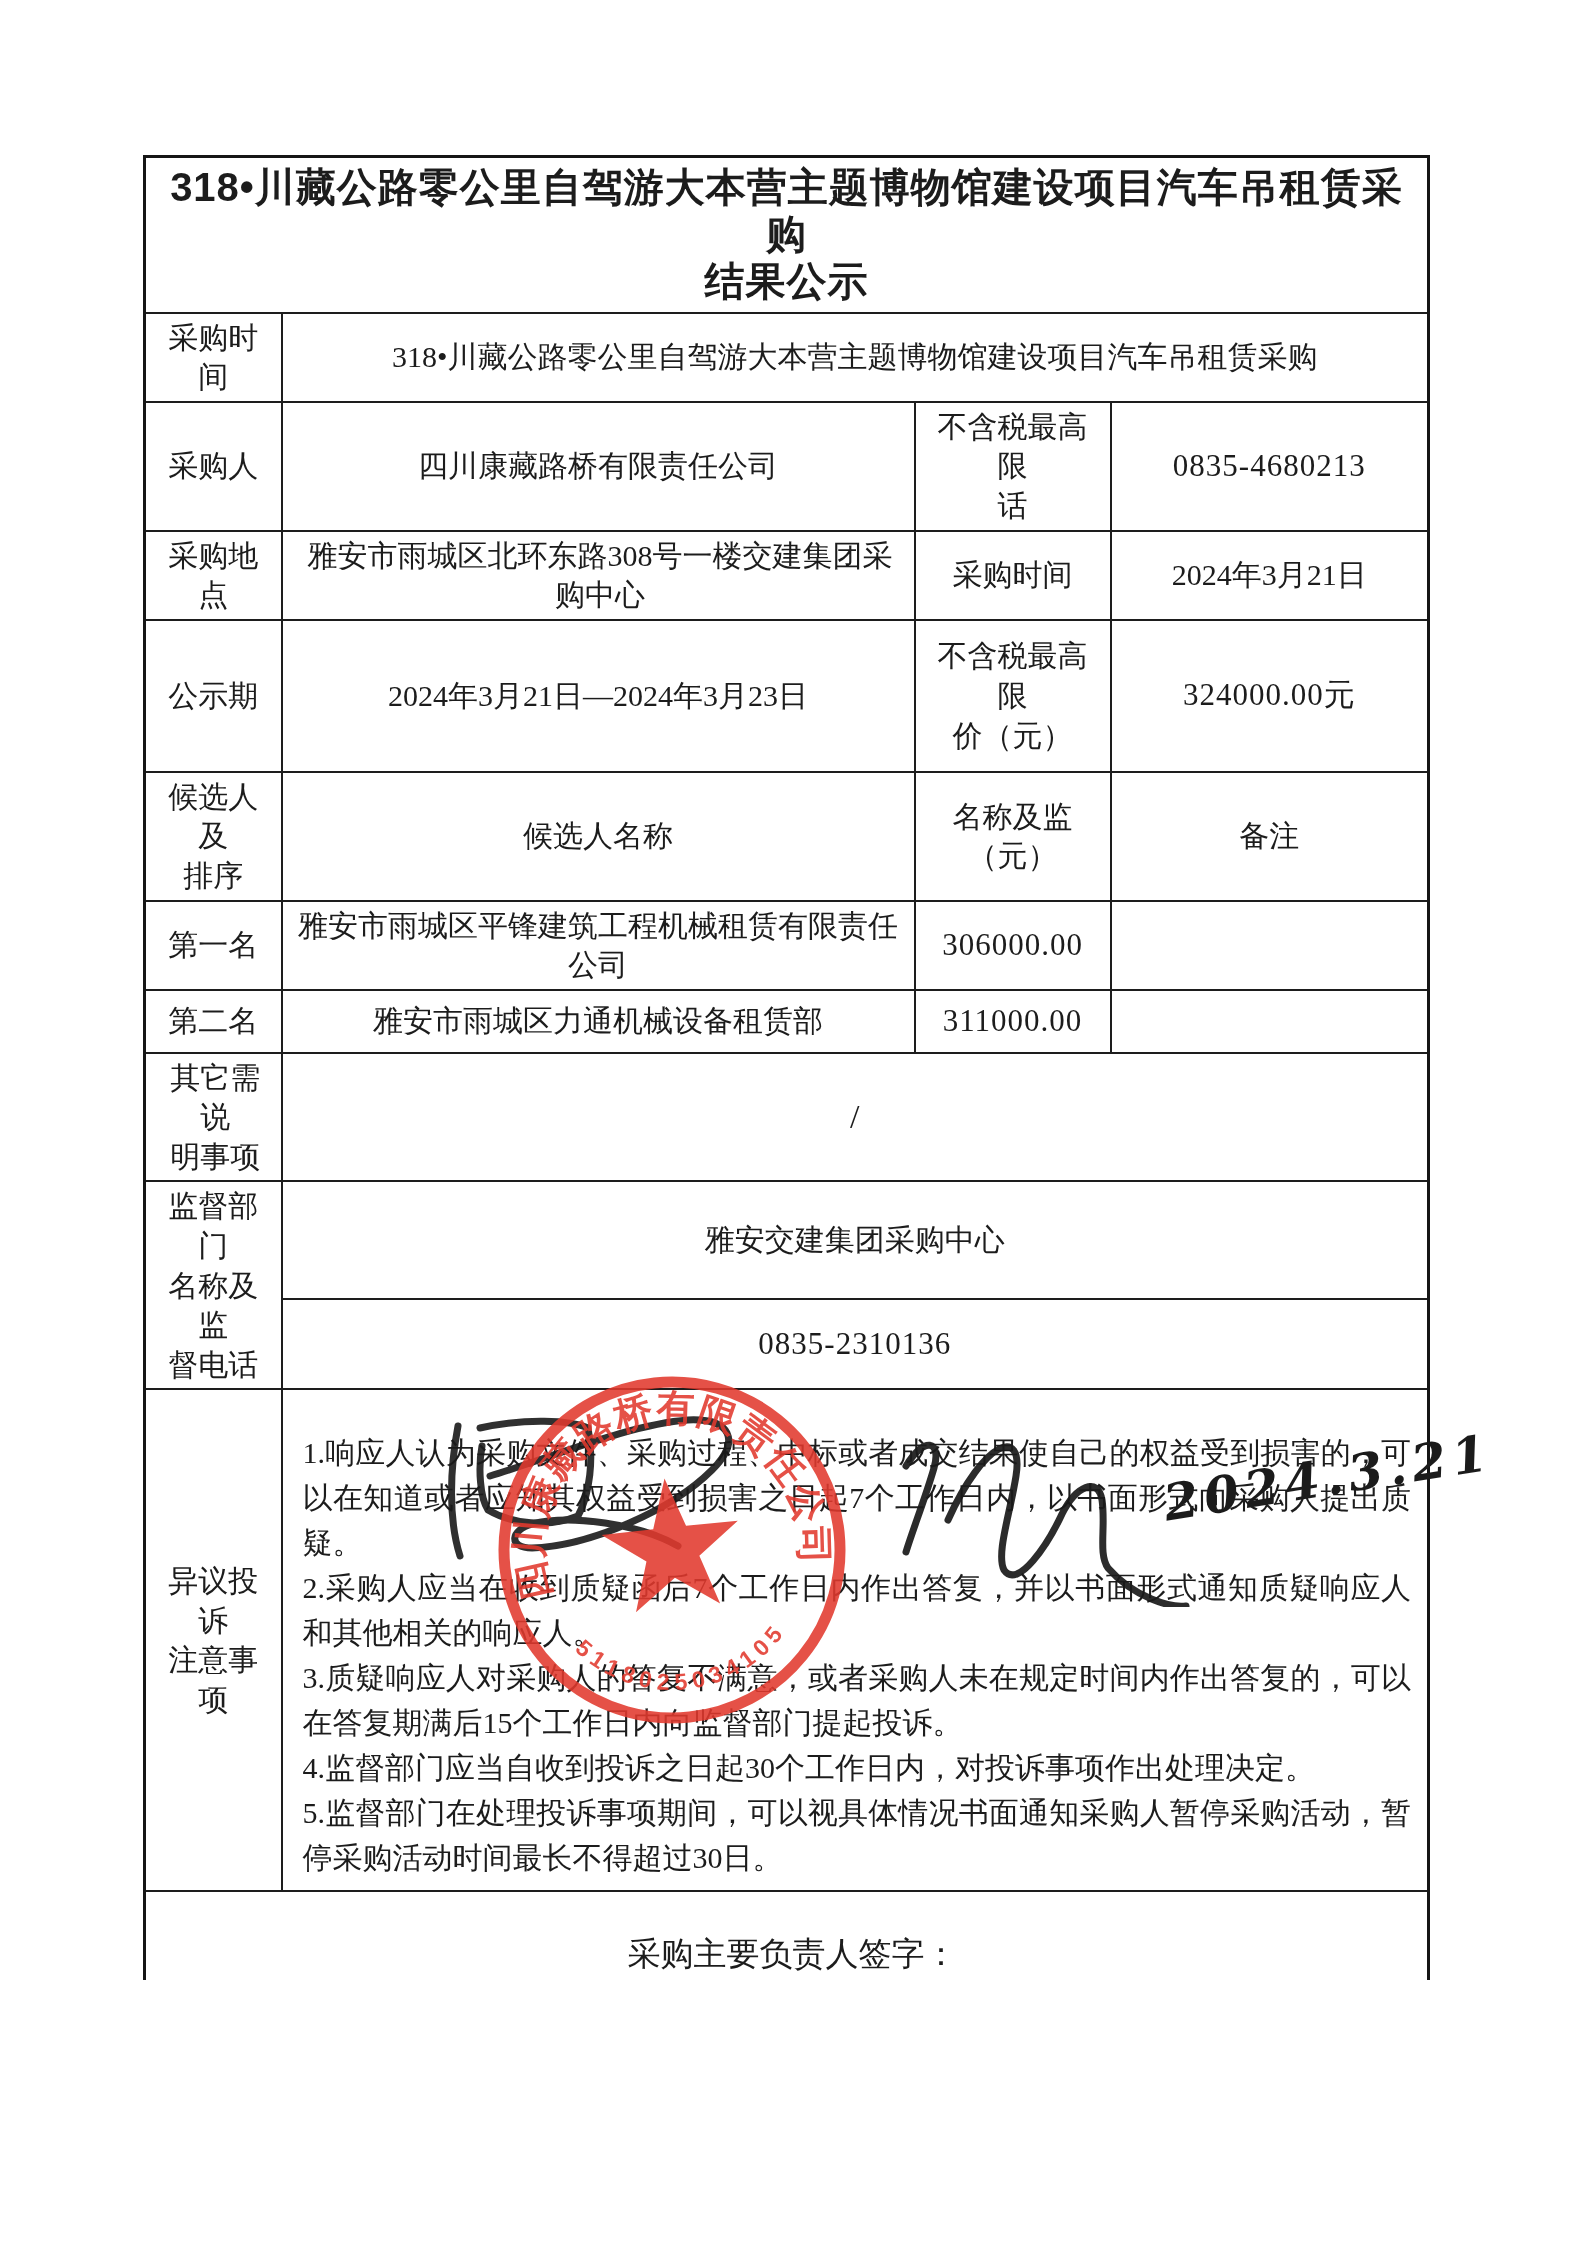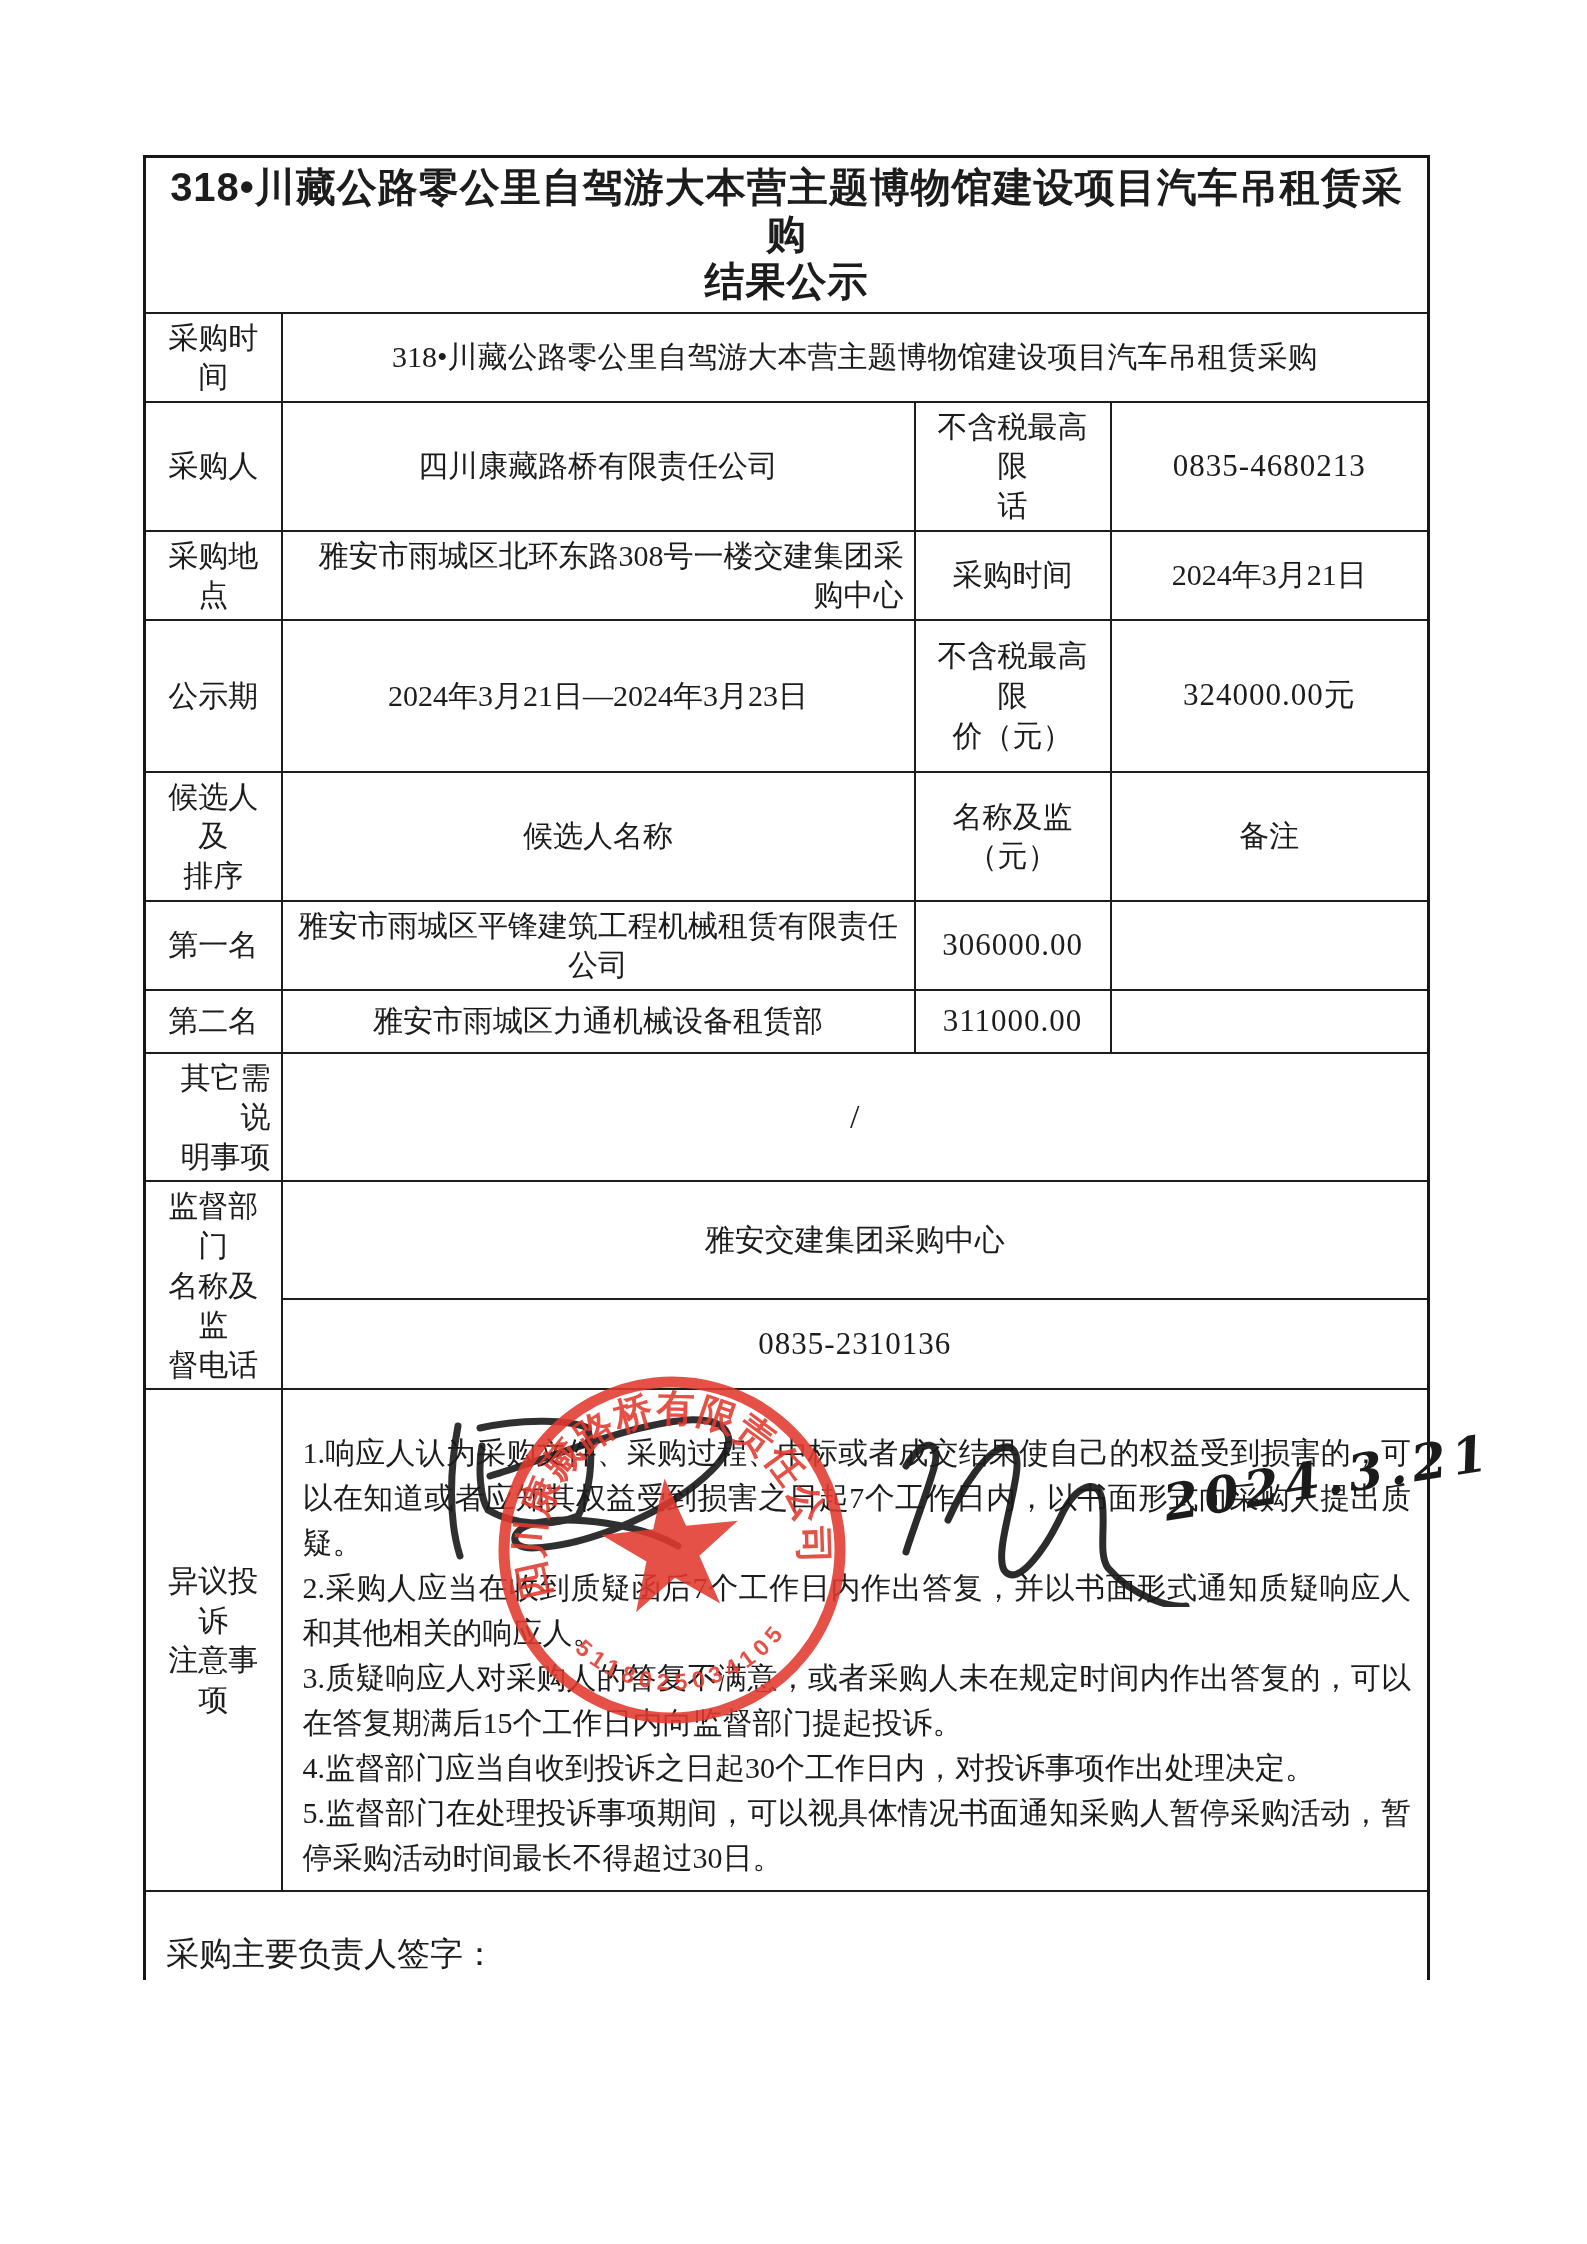--- a/index.html
+++ b/index.html
@@ -24,26 +24,26 @@
     font-size:30px;line-height:1.32;
     padding:4px 8px;
     overflow:hidden;
   }
   .title-cell{
     font-family:"Liberation Sans","DejaVu Sans",sans-serif;
     font-weight:bold;font-size:40px;line-height:1.18;
     letter-spacing:1px;padding:6px 4px;
   }
   .pre{white-space:pre-line;}
-  .left-val{text-align:right;padding-left:14px;padding-right:10px;}
+  .left-val{text-align:center;padding-left:14px;padding-right:10px;}
   .num{font-size:31px;letter-spacing:1px;}
   .slash-cell{font-size:34px;}
   .obj-cell{text-align:left;vertical-align:top;padding:40px 16px 10px 20px;}
   .obj-item{font-size:30px;line-height:45px;text-align:justify;text-justify:inter-ideograph;}
-  .sign-cell{text-align:left;padding-left:20px;font-size:33px;vertical-align:middle;}
+  .sign-cell{text-align:center;padding-left:20px;font-size:33px;vertical-align:middle;}
   .overlay{position:absolute;pointer-events:none;}
   .hand-date{
     position:absolute;left:1162px;top:1448px;
     font-size:50px;font-style:italic;font-weight:bold;
     color:#1b1b1b;letter-spacing:6px;
     transform:rotate(-9deg);
     font-family:"DejaVu Serif","Liberation Serif",serif;
     pointer-events:none;
   }
   .stamp-text{font-family:"Liberation Sans","DejaVu Sans",sans-serif;font-weight:bold;}

